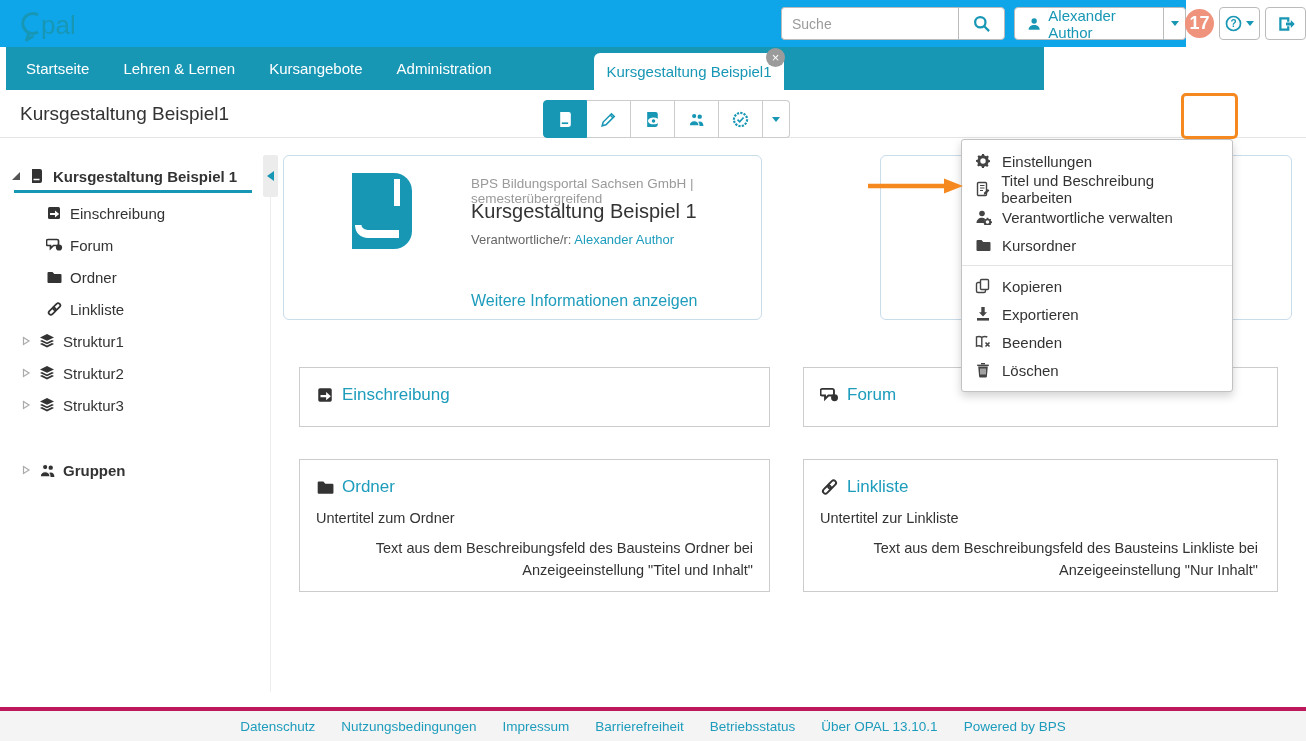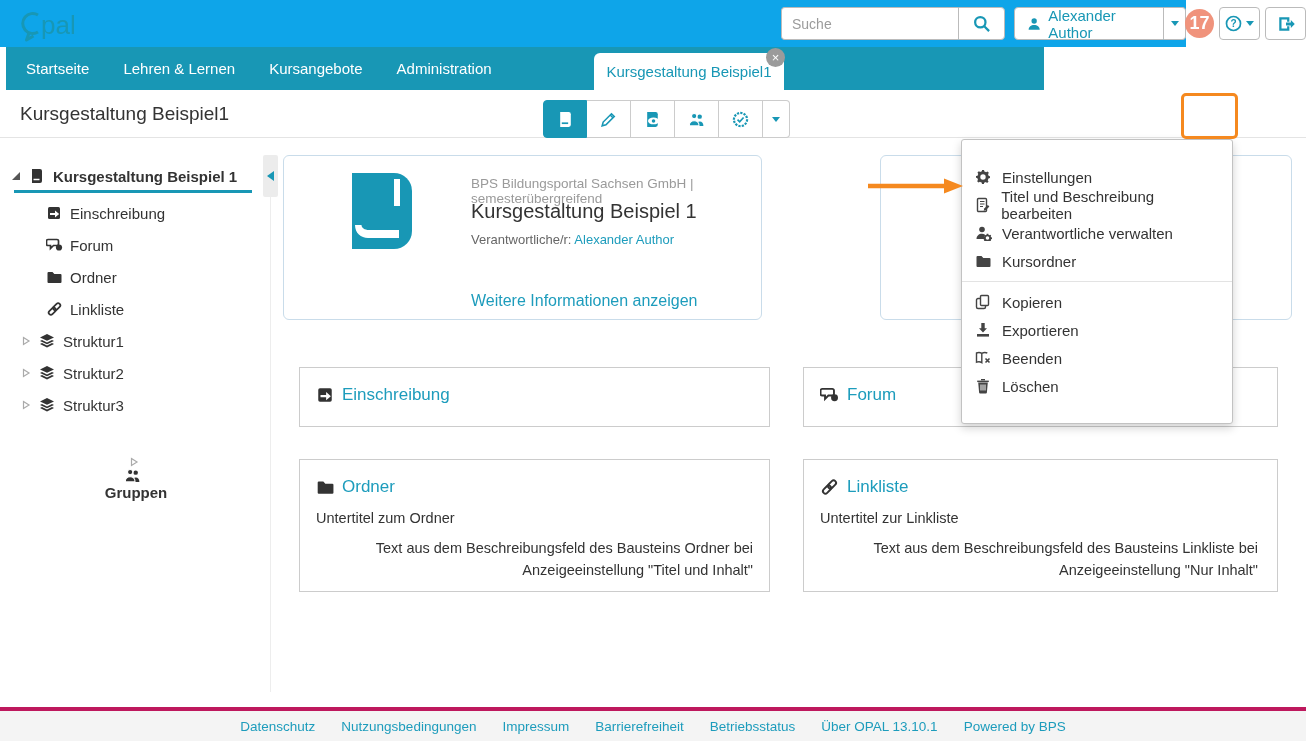--- a/index.html
+++ b/index.html
@@ -59,42 +59,42 @@
   
   .tree{position:absolute;left:0;top:24px;width:254px;}
   .trow{display:flex;align-items:center;height:26px;font-size:15px;color:var(--dark);cursor:pointer;position:relative;}
   .trow .tw{width:16px;display:flex;justify-content:center;margin-right:5px;}
   .trow .ti{width:17px;height:17px;margin-right:7px;display:flex;align-items:center;color:var(--dark);}
   .trow .tl{white-space:nowrap;}
   .trow.root{padding-left:8px;height:28px;font-weight:bold;}
   .trow.root::after{content:"";position:absolute;left:14px;right:2px;bottom:-3px;height:3px;background:var(--teal);}
   .trow.child{padding-left:46px;margin-top:6px;}
   .trow.struct{padding-left:18px;margin-top:6px;}
-  .trow.groups{padding-left:18px;margin-top:39px;font-weight:bold;flex-direction:column;}
+  .trow.groups{padding-left:18px;margin-top:39px;font-weight:bold;}
   .splitter{position:absolute;left:263px;top:17px;width:15px;height:42px;background:#ececec;border-radius:2px;
     display:flex;align-items:center;justify-content:center;cursor:pointer;}
   .splitter .arr{width:0;height:0;border-top:5px solid transparent;border-bottom:5px solid transparent;border-right:7px solid var(--teal);}
   .vline{position:absolute;left:270px;top:59px;width:1px;height:495px;background:#ededed;}
 
   
   .infocard{position:absolute;left:283px;top:17px;width:479px;height:165px;border:1px solid var(--cardborder);border-radius:6px;background:#fff;}
   .bigbook{position:absolute;left:62px;top:17px;}
   .meta{position:absolute;left:187px;top:20px;font-size:13.5px;color:#9a9a9a;}
   .ctitle{position:absolute;left:187px;top:44px;font-size:20px;color:var(--dark);}
   .resp{position:absolute;left:187px;top:76px;font-size:13px;color:#666;}
   .resp a{color:var(--teal-link);text-decoration:none;cursor:pointer;}
   .moreinfo{position:absolute;left:187px;top:136px;font-size:16px;color:var(--teal-link);cursor:pointer;}
   .sidepanel{position:absolute;left:880px;top:17px;width:412px;height:165px;border:1px solid var(--cardborder);border-radius:6px;background:#fff;}
 
   
   .ann-arrow{position:absolute;left:868px;top:39px;z-index:40;pointer-events:none;}
 
   
   .menu{position:absolute;left:961px;top:1px;width:272px;background:#fff;border:1px solid #c2c2c2;border-radius:3px;
-    box-shadow:0 4px 10px rgba(0,0,0,.18);padding:23px 0;z-index:20;}
+    box-shadow:0 4px 10px rgba(0,0,0,.18);padding:7px 0;z-index:20;}
   .mitem{display:flex;align-items:center;height:28px;padding:0 12px;font-size:15px;color:var(--dark);cursor:pointer;gap:10px;}
   .mitem .mi{width:18px;height:16px;display:flex;align-items:center;justify-content:center;color:#444;}
   .msep{border-top:1px solid #e3e3e3;margin:6px 0;}
 
   
   .card{position:absolute;border:1px solid var(--border);background:#fff;}
   .chead{display:flex;align-items:center;gap:8px;padding:17px 16px 0 16px;font-size:17px;color:var(--teal-link);cursor:pointer;}
   .chead .ci{color:var(--dark);display:flex;align-items:center;}
   .csub{padding:13px 16px 0 16px;font-size:14.5px;color:var(--dark);}
   .cdesc{padding:11px 16px 0 16px;font-size:14.5px;color:var(--dark);line-height:1.55;max-width:470px;text-align:right;}

